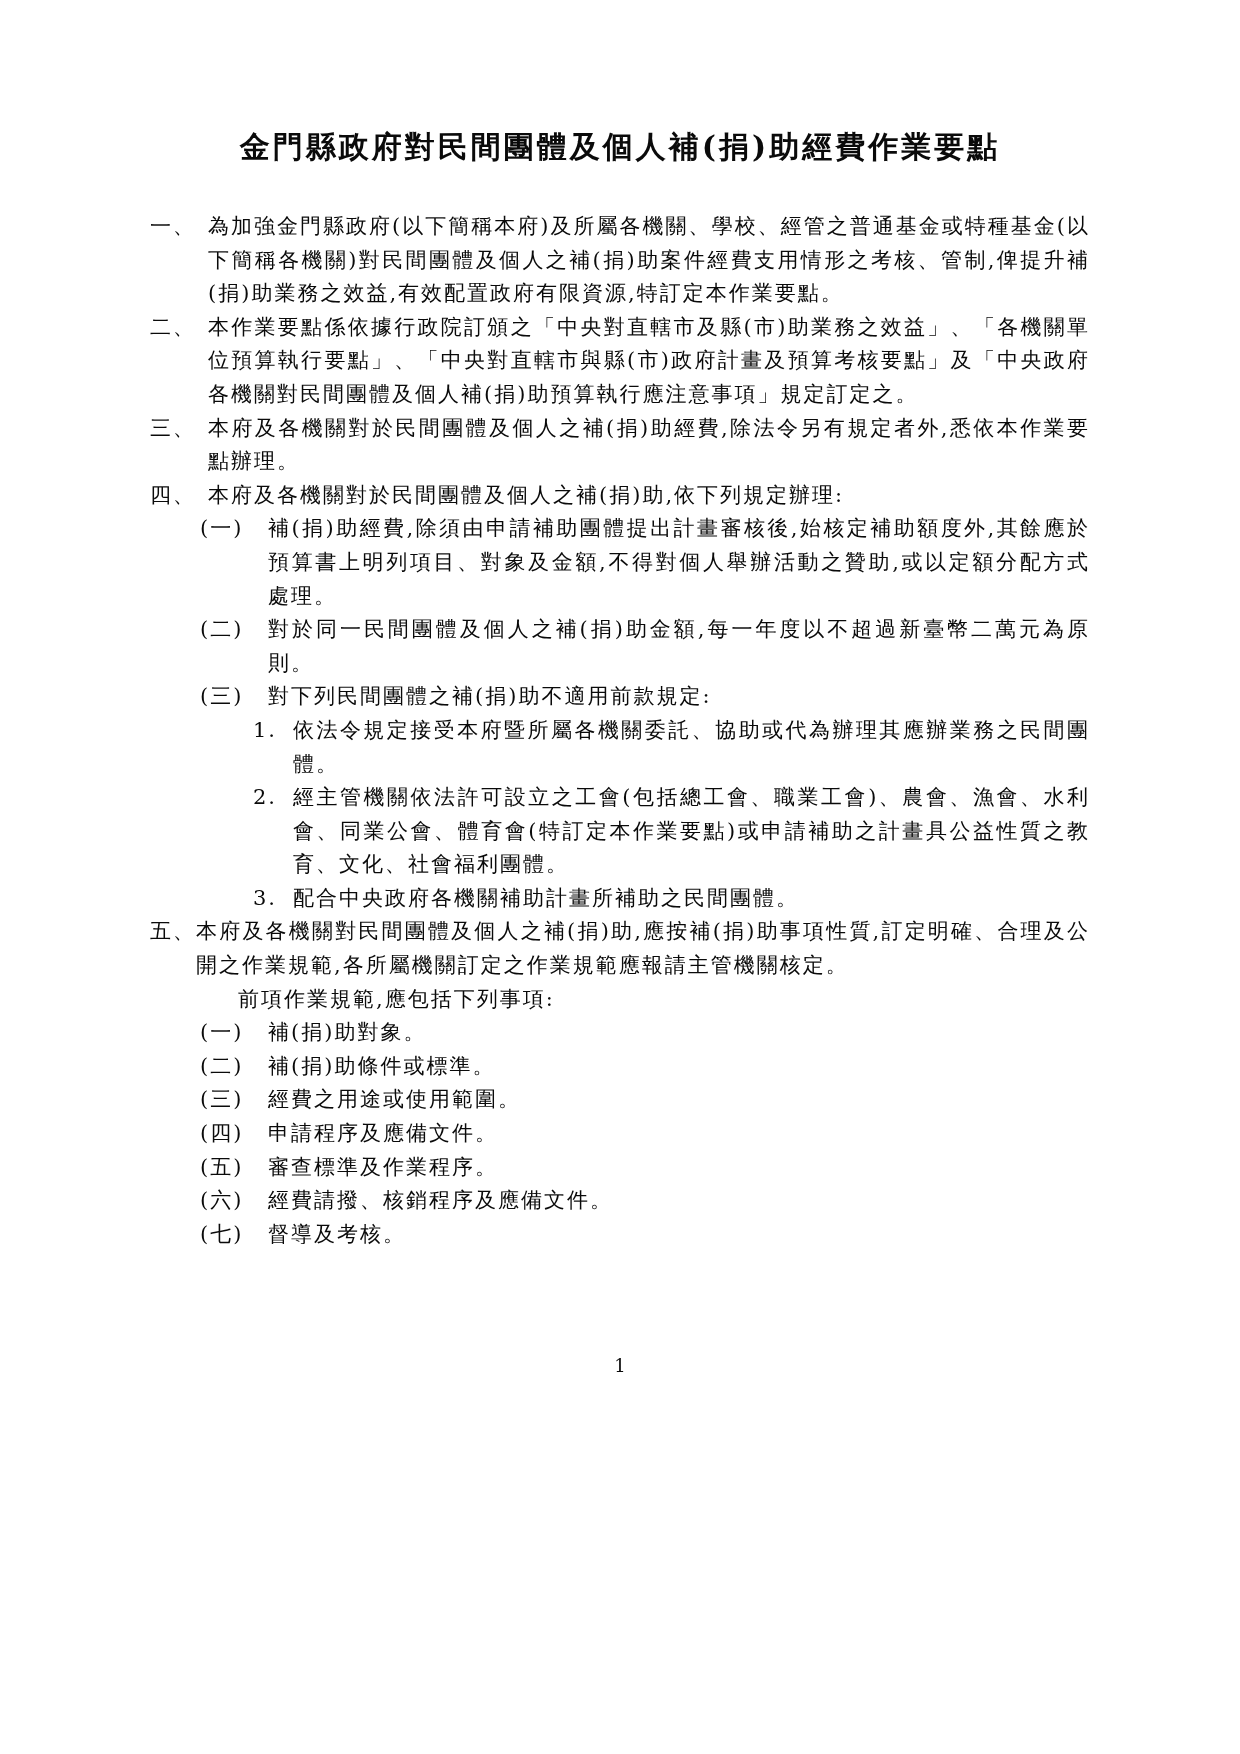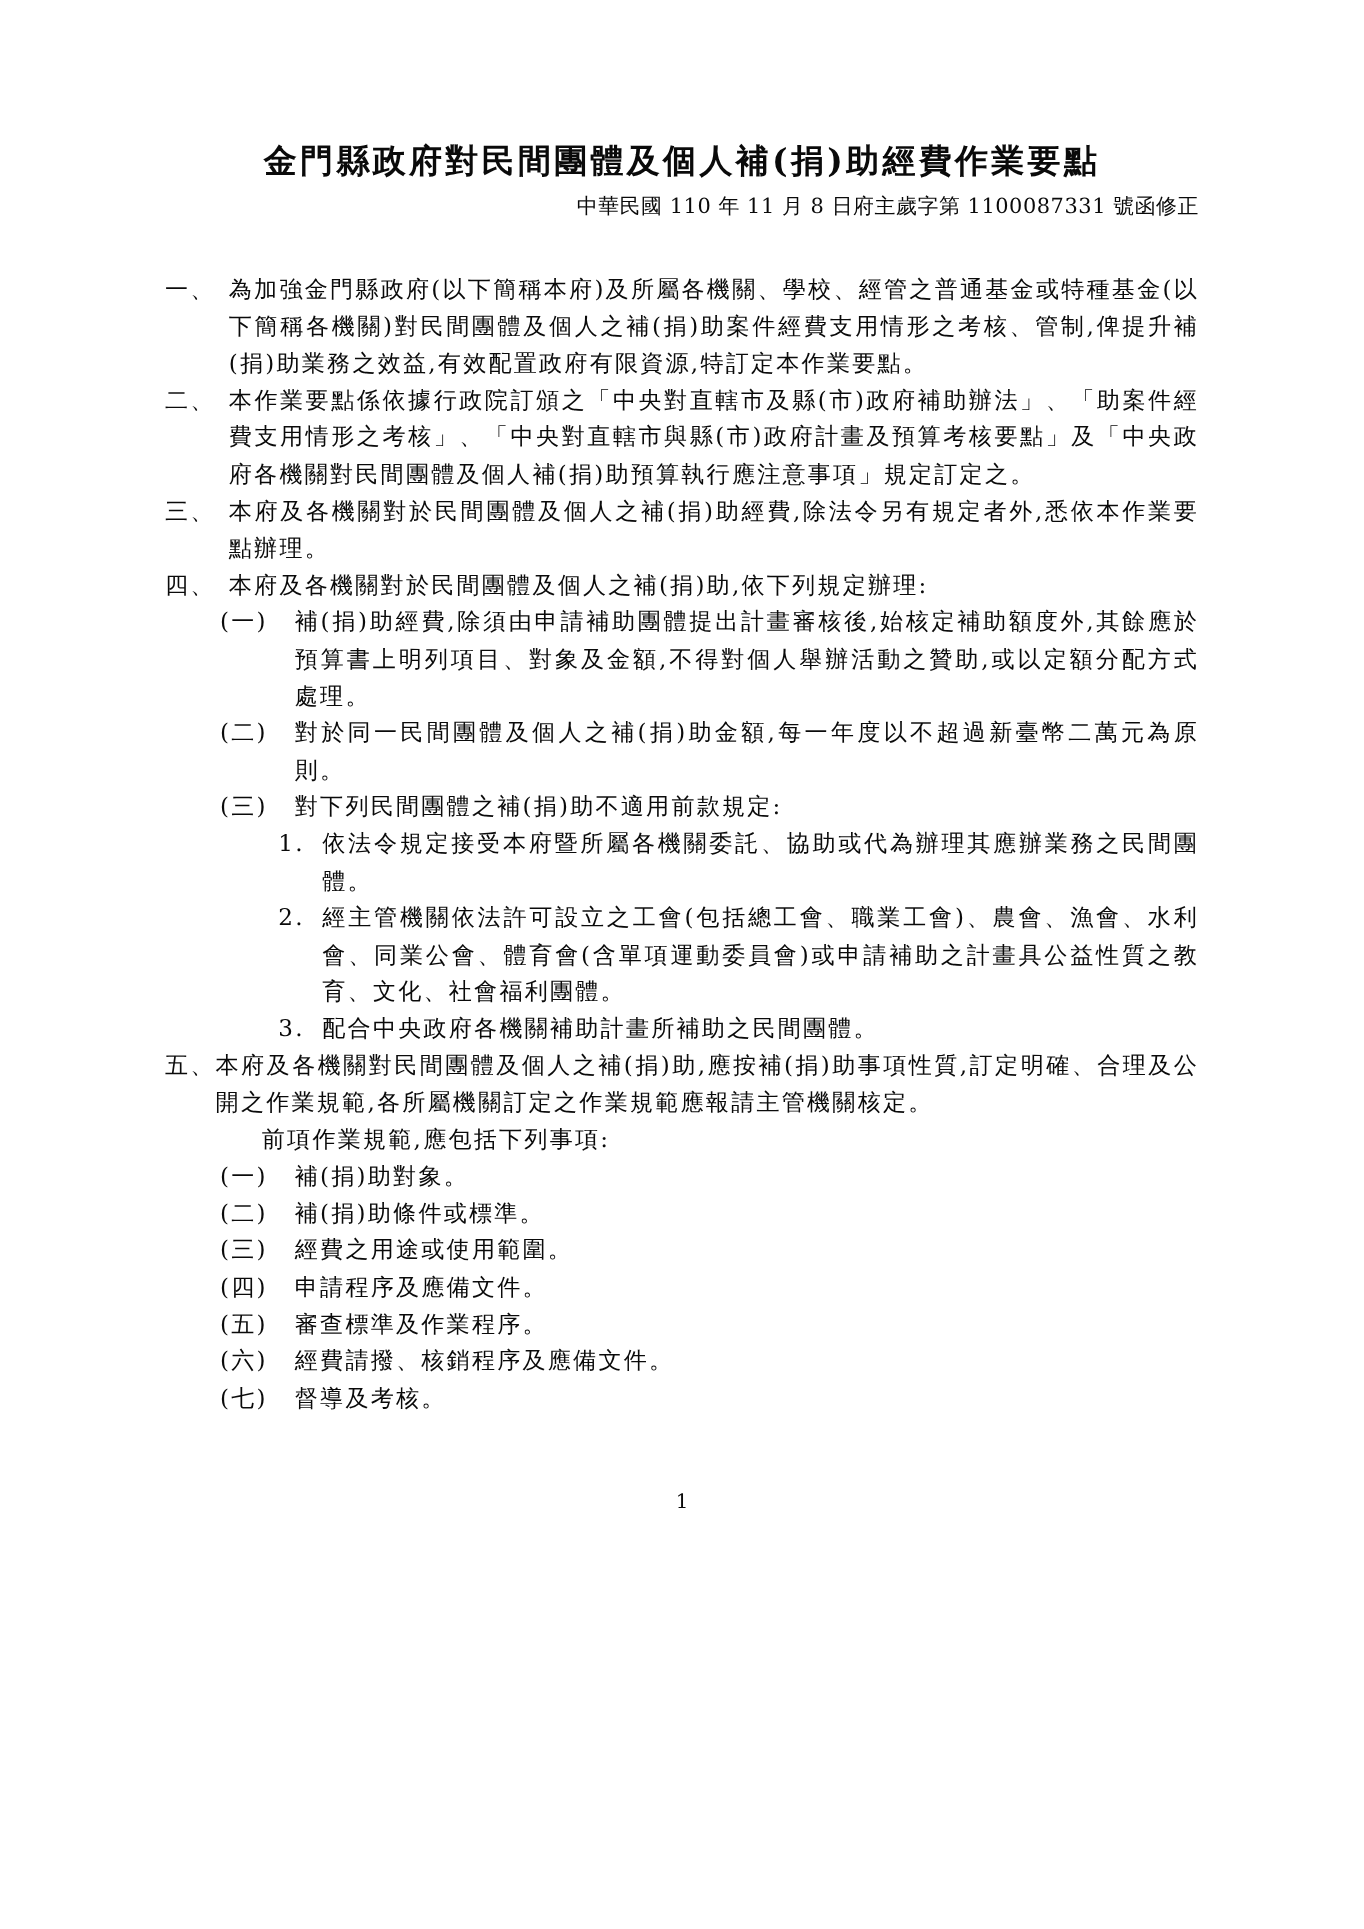--- a/index.html
+++ b/index.html
@@ -77,31 +77,30 @@
 </style>
 </head>
 <body>
 
 <div class="page">
   <div class="content">
 
     <div class="doc-title">金門縣政府對民間團體及個人補(捐)助經費作業要點</div>
 
     <div class="amendments">
-        <div class="amendment-line">中華民國 110 年 11 月 8 日府主歲字第 1100087331 號函修正</div>
       </div>
 
     <div class="doc-body">
         <div class="block b-l1">
     <span class="marker">一、</span>
     <span class="btext">為加強金門縣政府(以下簡稱本府)及所屬各機關、學校、經管之普通基金或特種基金(以下簡稱各機關)對民間團體及個人之補(捐)助案件經費支用情形之考核、管制,俾提升補(捐)助業務之效益,有效配置政府有限資源,特訂定本作業要點。</span>
   </div>
         <div class="block b-l1">
     <span class="marker">二、</span>
-    <span class="btext">本作業要點係依據行政院訂頒之「中央對直轄市及縣(市)政府補助辦法」、「助案件經費支用情形之考核」、「中央對直轄市與縣(市)政府計畫及預算考核要點」及「中央政府各機關對民間團體及個人補(捐)助預算執行應注意事項」規定訂定之。</span>
+    <span class="btext">本作業要點係依據行政院訂頒之「中央對直轄市及縣(市)助業務之效益」、「各機關單位預算執行要點」、「中央對直轄市與縣(市)政府計畫及預算考核要點」及「中央政府各機關對民間團體及個人補(捐)助預算執行應注意事項」規定訂定之。</span>
   </div>
         <div class="block b-l1">
     <span class="marker">三、</span>
     <span class="btext">本府及各機關對於民間團體及個人之補(捐)助經費,除法令另有規定者外,悉依本作業要點辦理。</span>
   </div>
         <div class="block b-l1">
     <span class="marker">四、</span>
     <span class="btext">本府及各機關對於民間團體及個人之補(捐)助,依下列規定辦理:</span>
   </div>
         <div class="block b-l2">
@@ -115,21 +114,21 @@
         <div class="block b-l2">
     <span class="marker">(三)</span>
     <span class="btext">對下列民間團體之補(捐)助不適用前款規定:</span>
   </div>
         <div class="block b-l3">
     <span class="marker">1.</span>
     <span class="btext">依法令規定接受本府暨所屬各機關委託、協助或代為辦理其應辦業務之民間團體。</span>
   </div>
         <div class="block b-l3">
     <span class="marker">2.</span>
-    <span class="btext">經主管機關依法許可設立之工會(包括總工會、職業工會)、農會、漁會、水利會、同業公會、體育會(含單項運動委員會)或申請補助之計畫具公益性質之教育、文化、社會福利團體。</span>
+    <span class="btext">經主管機關依法許可設立之工會(包括總工會、職業工會)、農會、漁會、水利會、同業公會、體育會(特訂定本作業要點)或申請補助之計畫具公益性質之教育、文化、社會福利團體。</span>
   </div>
         <div class="block b-l3">
     <span class="marker">3.</span>
     <span class="btext">配合中央政府各機關補助計畫所補助之民間團體。</span>
   </div>
         <div class="block b-l1t">
     <span class="marker">五、</span>
     <span class="btext">本府及各機關對民間團體及個人之補(捐)助,應按補(捐)助事項性質,訂定明確、合理及公開之作業規範,各所屬機關訂定之作業規範應報請主管機關核定。</span>
   </div>
         <div class="block b-plain">

